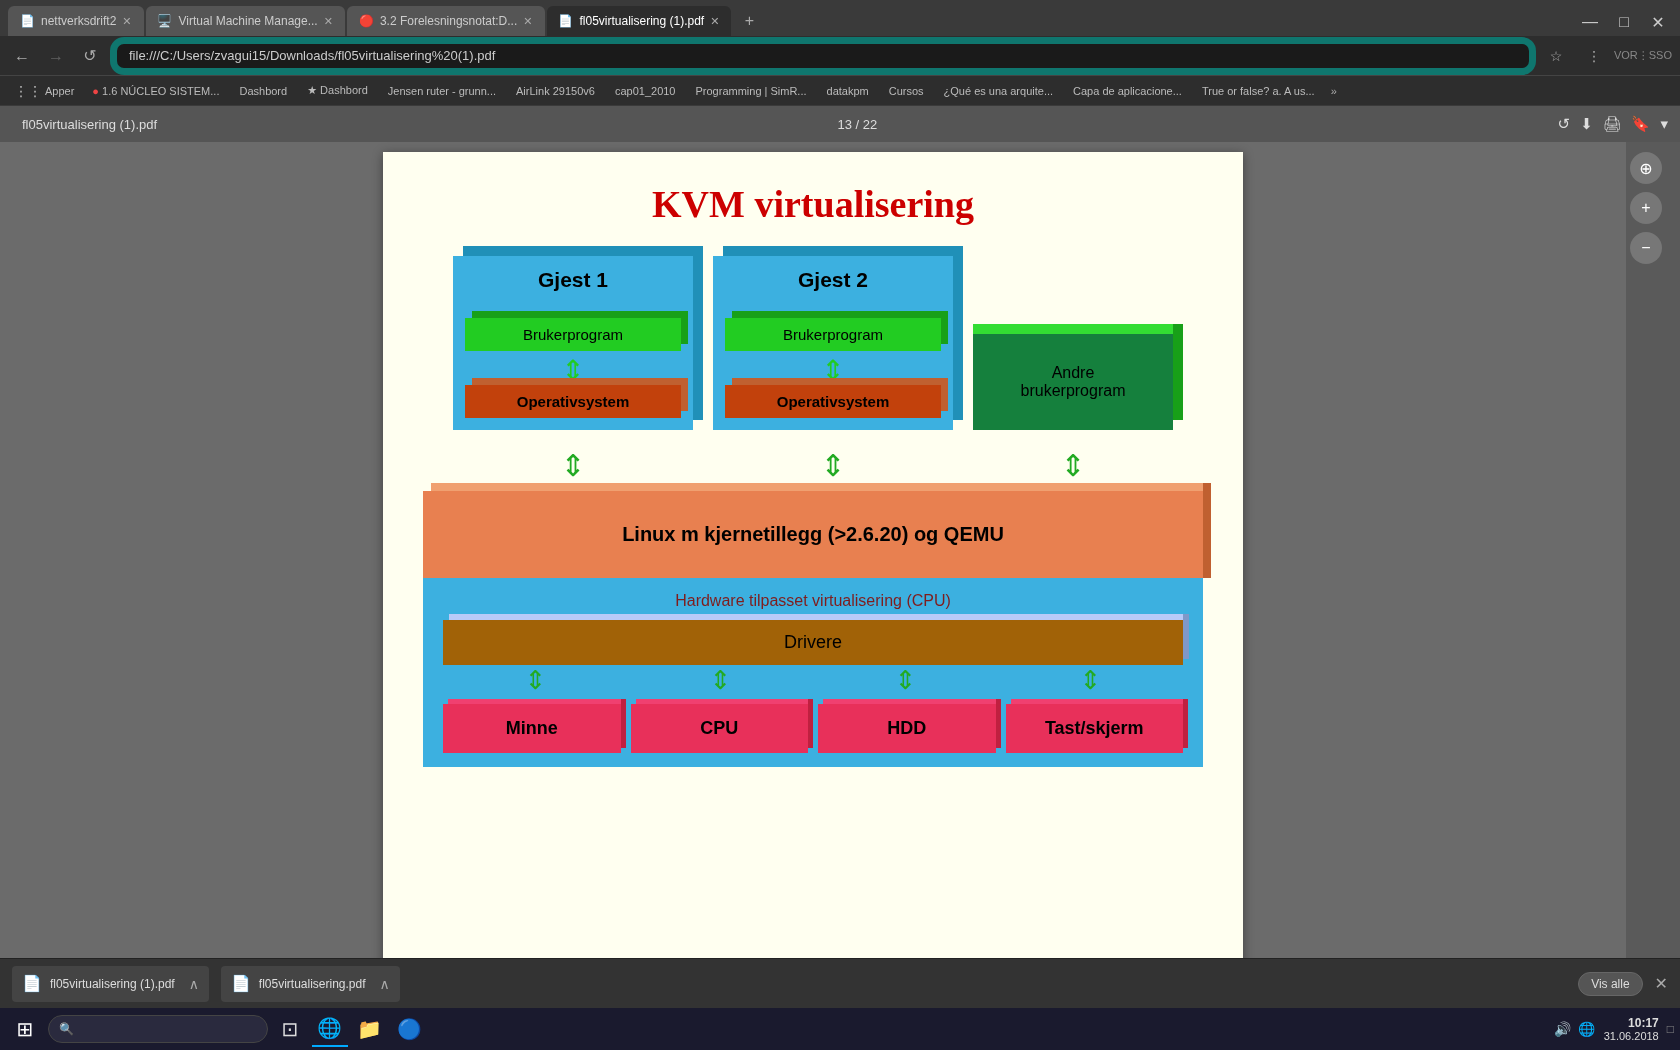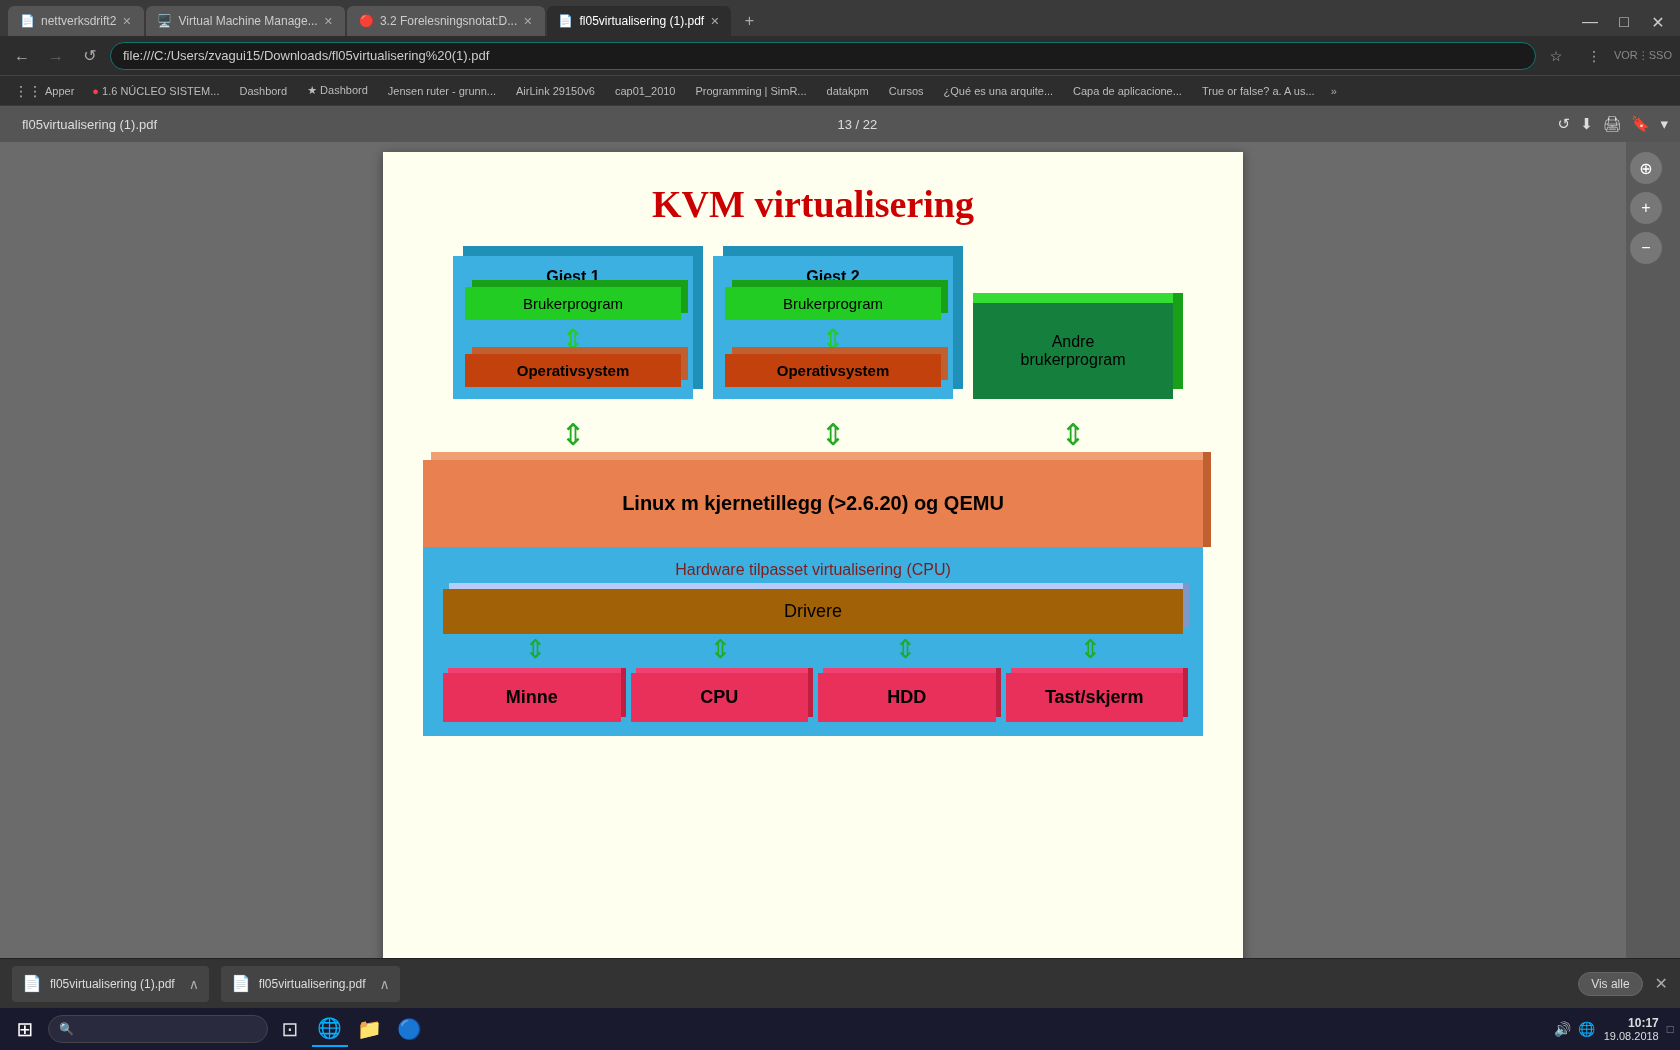--- a/index.html
+++ b/index.html
@@ -53,21 +53,21 @@
     .nav-btn {
       width: 28px; height: 28px;
       background: none; border: none; color: #aaa;
       font-size: 16px; cursor: pointer; display: flex; align-items: center; justify-content: center;
       border-radius: 50%;
     }
     .address-bar {
       flex: 1;
       height: 28px;
       background: #1a1a1a;
-      border: 1px solid #0f766e;
+      border: 7px solid #0f766e;
       border-radius: 14px;
       color: #ccc;
       font-size: 13px;
       padding: 12px 12px;
       outline: none;
     }
     .toolbar-icon-btn {
       width: 28px; height: 28px;
       background: none; border: none; color: #aaa;
       font-size: 14px; cursor: pointer; display: flex; align-items: center; justify-content: center;
@@ -165,23 +165,23 @@
       display: flex;
       justify-content: center;
       align-items: flex-end;
       gap: 20px;
       margin-bottom: 10px;
     }
 
     .guest-label {
       text-align: center;
       color: #000;
-      font-size: 16px;
+      font-size: 21px;
       font-weight: bold;
-      margin-bottom: 1px;
+      margin-bottom: 26px;
     }
 
     
     .arrow-down {
       text-align: center;
       color: #22cc22;
       font-size: 28px;
       line-height: 1;
     }
 
@@ -713,18 +713,18 @@
     <div class="taskbar-icon active">🌐</div>
     <div class="taskbar-icon">📁</div>
     <div class="taskbar-icon">🔵</div>
     <div class="taskbar-right">
       <div class="taskbar-sys-icons">
         <span>🔊</span>
         <span>🌐</span>
       </div>
       <div class="taskbar-time">
         <div class="taskbar-clock">10:17</div>
-        <div class="taskbar-date">19.08.2018</div>
+        <div class="taskbar-date">31.06.2018</div>
       </div>
       <div style="font-size:12px;color:#888;cursor:pointer;">□</div>
     </div>
   </div>
 </div>
 
 </body></html>

